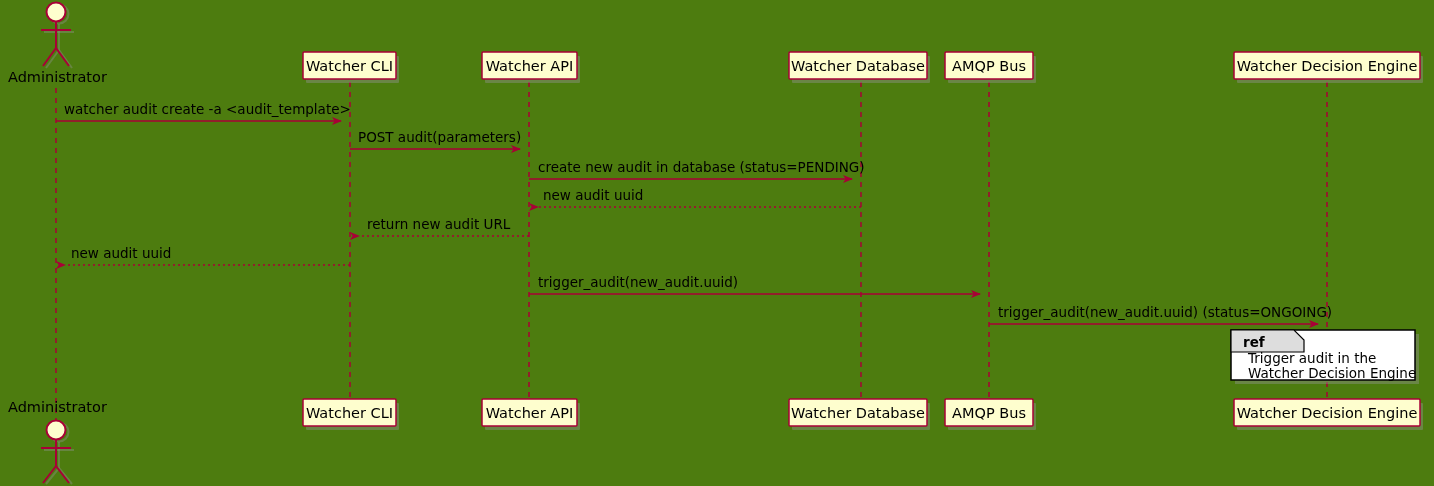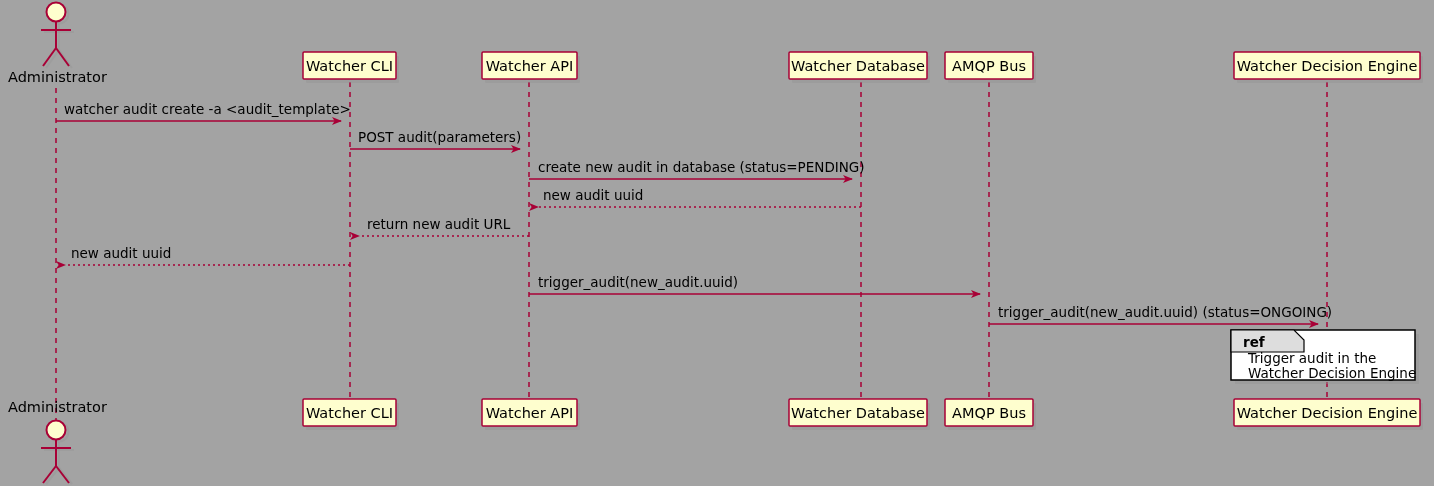--- a/index.html
+++ b/index.html
@@ -7,21 +7,21 @@
     padding: 0;
     background: #FFFFFF;
   }
   body {
     font-family: "DejaVu Sans", sans-serif;
   }
   #canvas {
     position: relative;
     width: 1434px;
     height: 486px;
-    background: #a3a3a3;
+    background: #4d7c0f;
     overflow: hidden;
   }
   svg.diagram {
     position: absolute;
     left: 0;
     top: 0;
     width: 1434px;
     height: 486px;
   }
   .pbox-rect {

